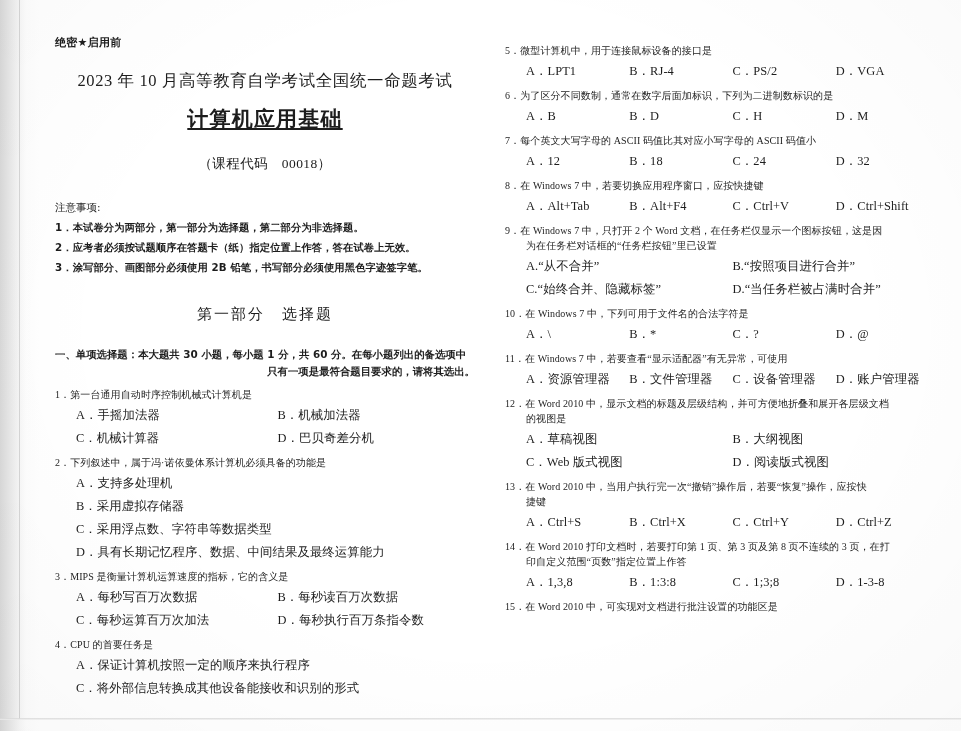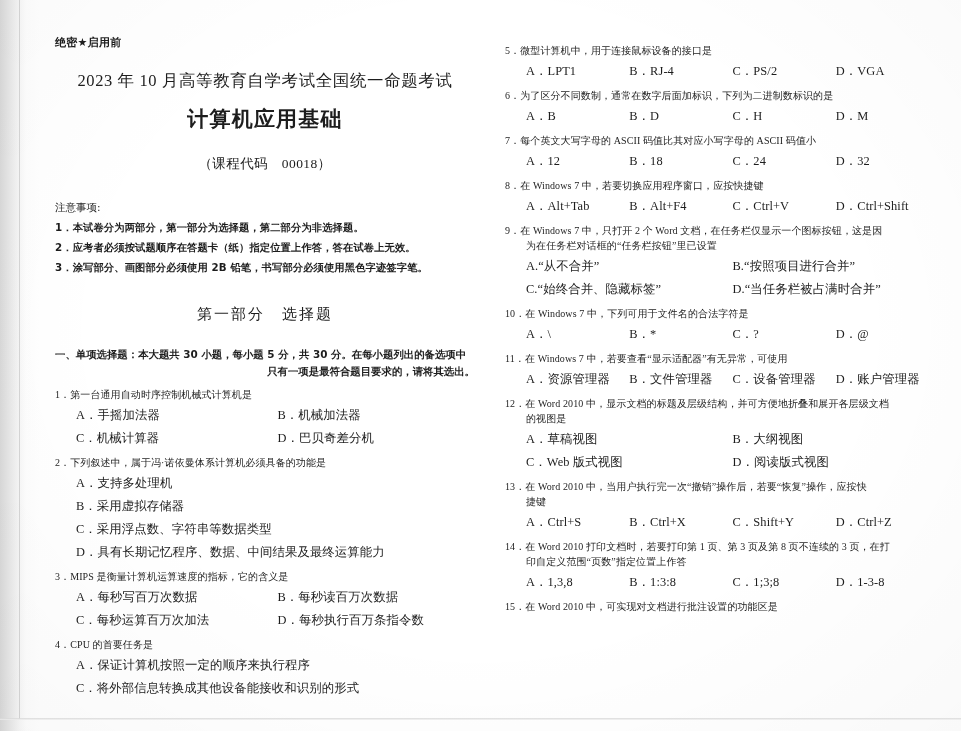--- a/index.html
+++ b/index.html
@@ -46,20 +46,21 @@
     margin-top:35px;
   }
   .title1{
     text-align:center;font-size:16.5px;letter-spacing:.6px;
     margin-top:20px;font-weight:normal;
   }
   .title2{
     text-align:center;font-size:21px;font-weight:bold;letter-spacing:1.2px;
     margin-top:13px;
     font-family:"DejaVu Sans","Liberation Sans",sans-serif;
+    text-decoration:underline;
   }
   .coursecode{
     text-align:center;font-size:13.5px;margin-top:22px;letter-spacing:.4px;
   }
   .notes-title{
     font-family:"DejaVu Sans","Liberation Sans",sans-serif;
     font-size:10.5px;font-weight:normal;margin-top:28px;
   }
   .note{
     font-family:"DejaVu Sans","Liberation Sans",sans-serif;
@@ -120,21 +121,21 @@
       <div class="coursecode">（课程代码　00018）</div>
 
       <div class="notes-title">注意事项:</div>
       <div class="note">1．本试卷分为两部分，第一部分为选择题，第二部分为非选择题。</div>
       <div class="note">2．应考者必须按试题顺序在答题卡（纸）指定位置上作答，答在试卷上无效。</div>
       <div class="note">3．涂写部分、画图部分必须使用 2B 铅笔，书写部分必须使用黑色字迹签字笔。</div>
 
       <div class="parttitle">第一部分　选择题</div>
 
       <div class="bigq">
-        <span>一、单项选择题：本大题共 30 小题，每小题 5 分，共 30 分。在每小题列出的备选项中</span>
+        <span>一、单项选择题：本大题共 30 小题，每小题 1 分，共 60 分。在每小题列出的备选项中</span>
         <span class="l2">只有一项是最符合题目要求的，请将其选出。</span>
       </div>
 
       <div id="left-questions">
           <div class="q">
             <div class="q-stem"><span>1．</span><span>第一台通用自动时序控制机械式计算机是</span></div>
             <div class="opts">
               <div class="opt-row w2">
                 <div class="opt">A．手摇加法器</div>
                 <div class="opt">B．机械加法器</div>
@@ -284,21 +285,21 @@
                 <div class="opt">D．阅读版式视图</div>
               </div>
             </div>
           </div>
           <div class="q">
             <div class="q-stem"><span>13．</span><span>在 Word 2010 中，当用户执行完一次“撤销”操作后，若要“恢复”操作，应按快</span><span class="cont">捷键</span></div>
             <div class="opts">
               <div class="opt-row w4">
                 <div class="opt">A．Ctrl+S</div>
                 <div class="opt">B．Ctrl+X</div>
-                <div class="opt">C．Shift+Y</div>
+                <div class="opt">C．Ctrl+Y</div>
                 <div class="opt">D．Ctrl+Z</div>
               </div>
             </div>
           </div>
           <div class="q">
             <div class="q-stem"><span>14．</span><span>在 Word 2010 打印文档时，若要打印第 1 页、第 3 页及第 8 页不连续的 3 页，在打</span><span class="cont">印自定义范围“页数”指定位置上作答</span></div>
             <div class="opts">
               <div class="opt-row w4">
                 <div class="opt">A．1,3,8</div>
                 <div class="opt">B．1:3:8</div>

